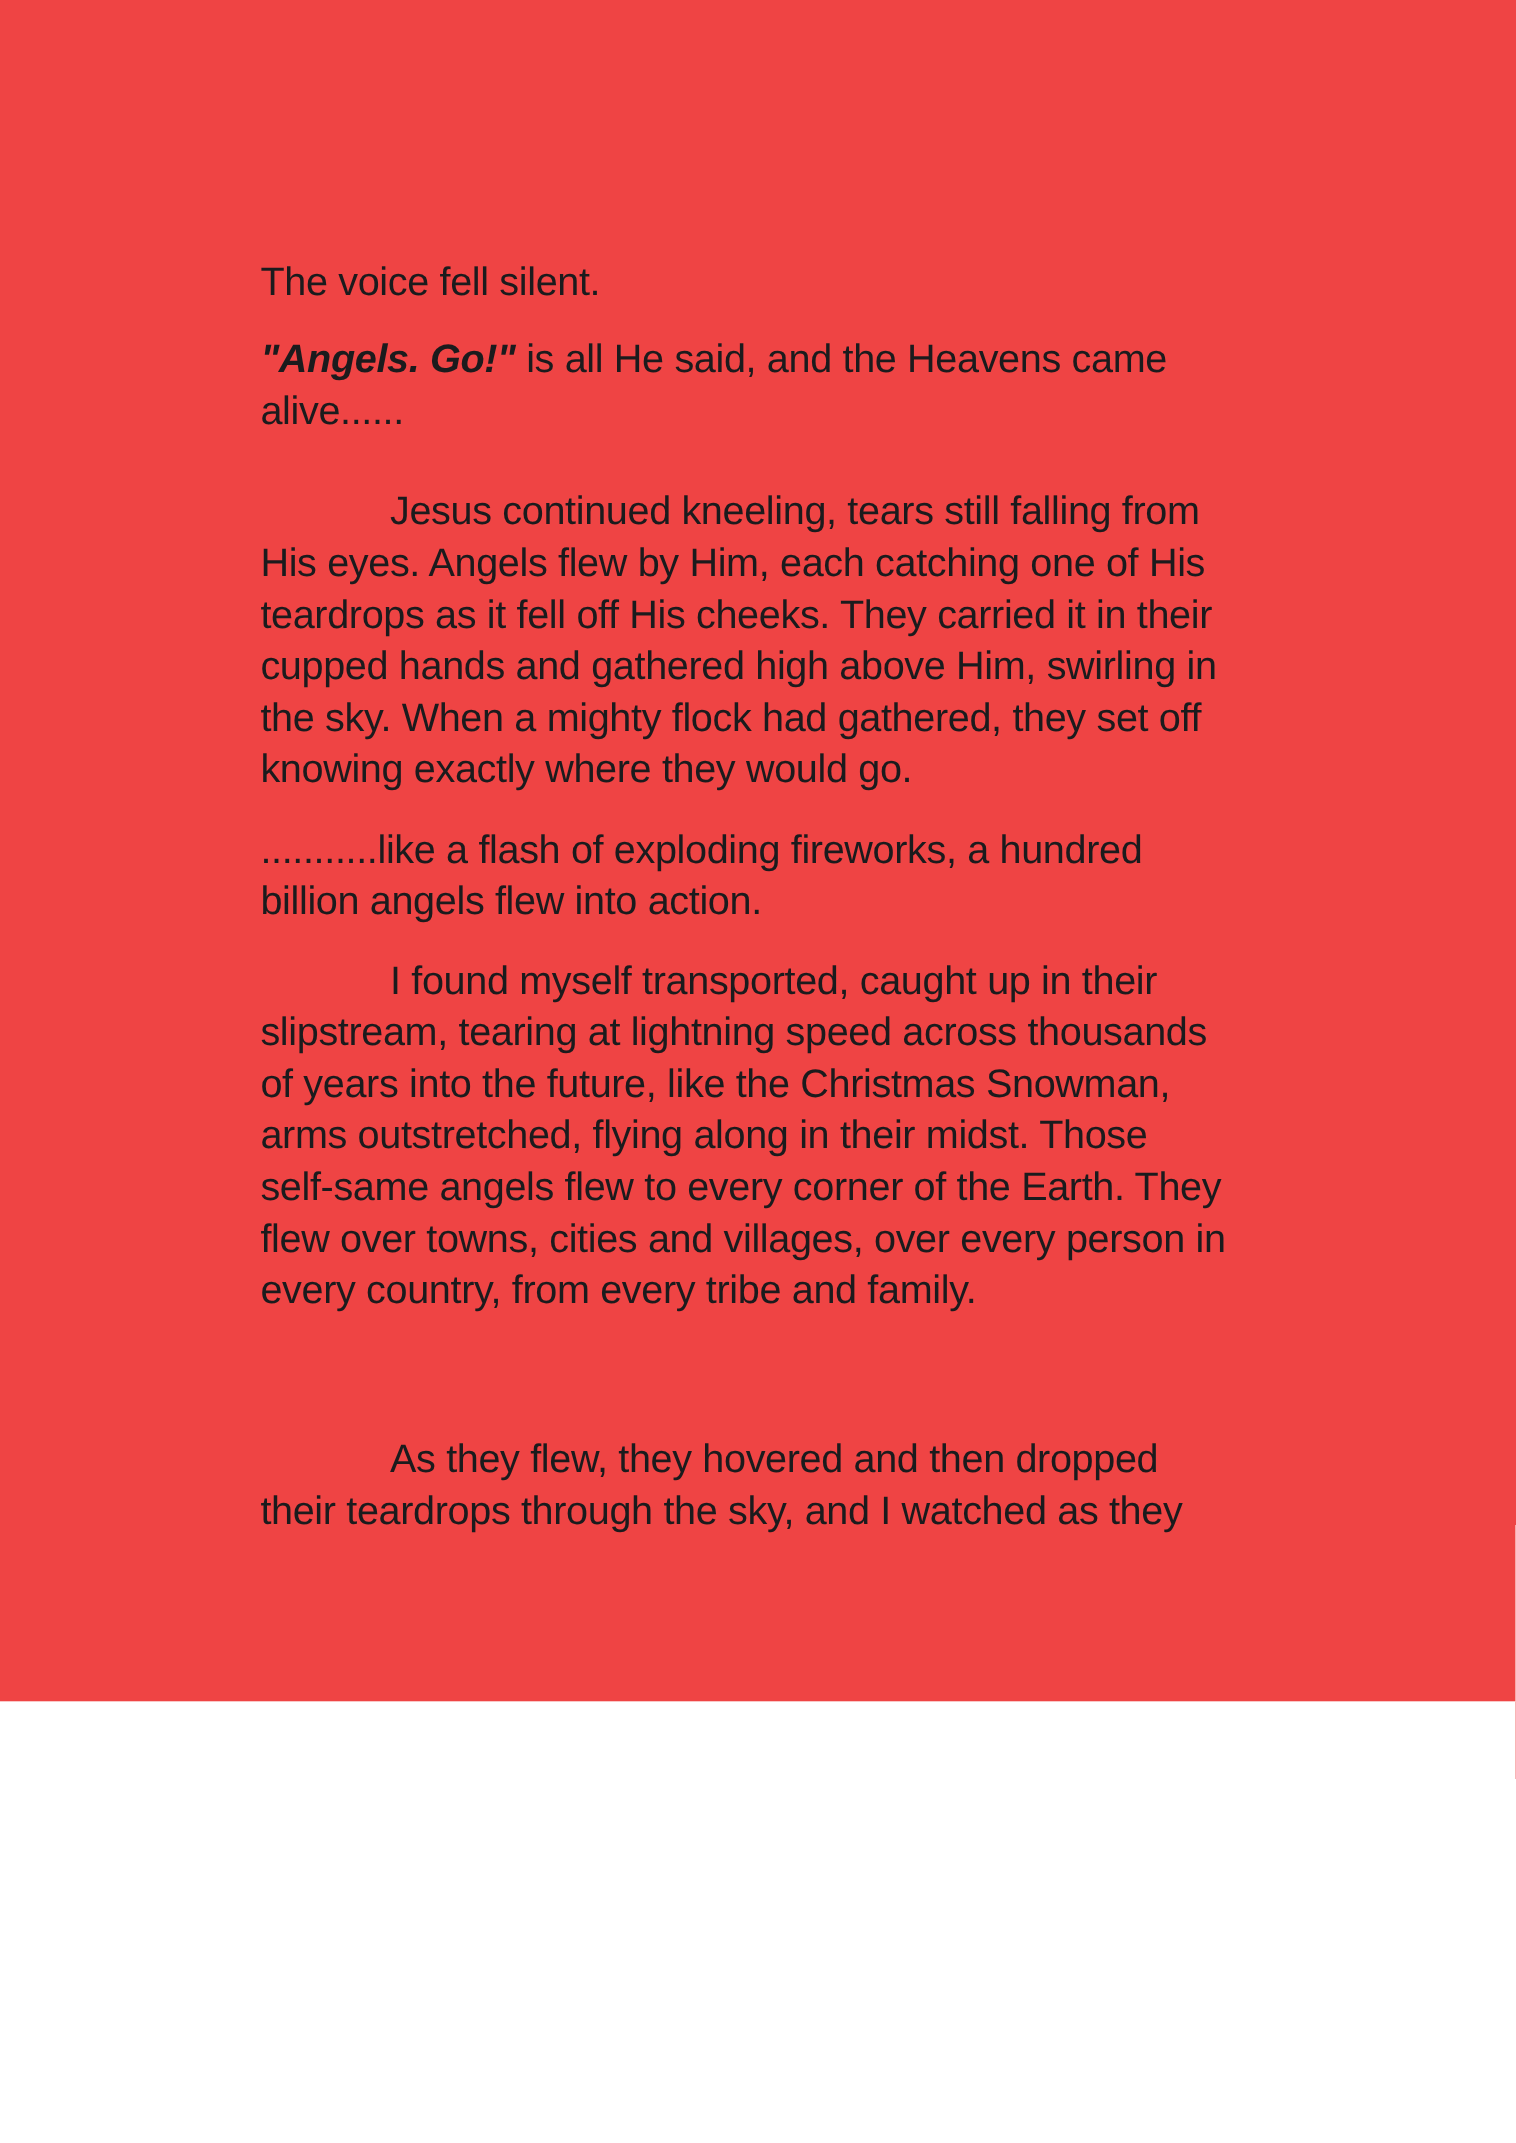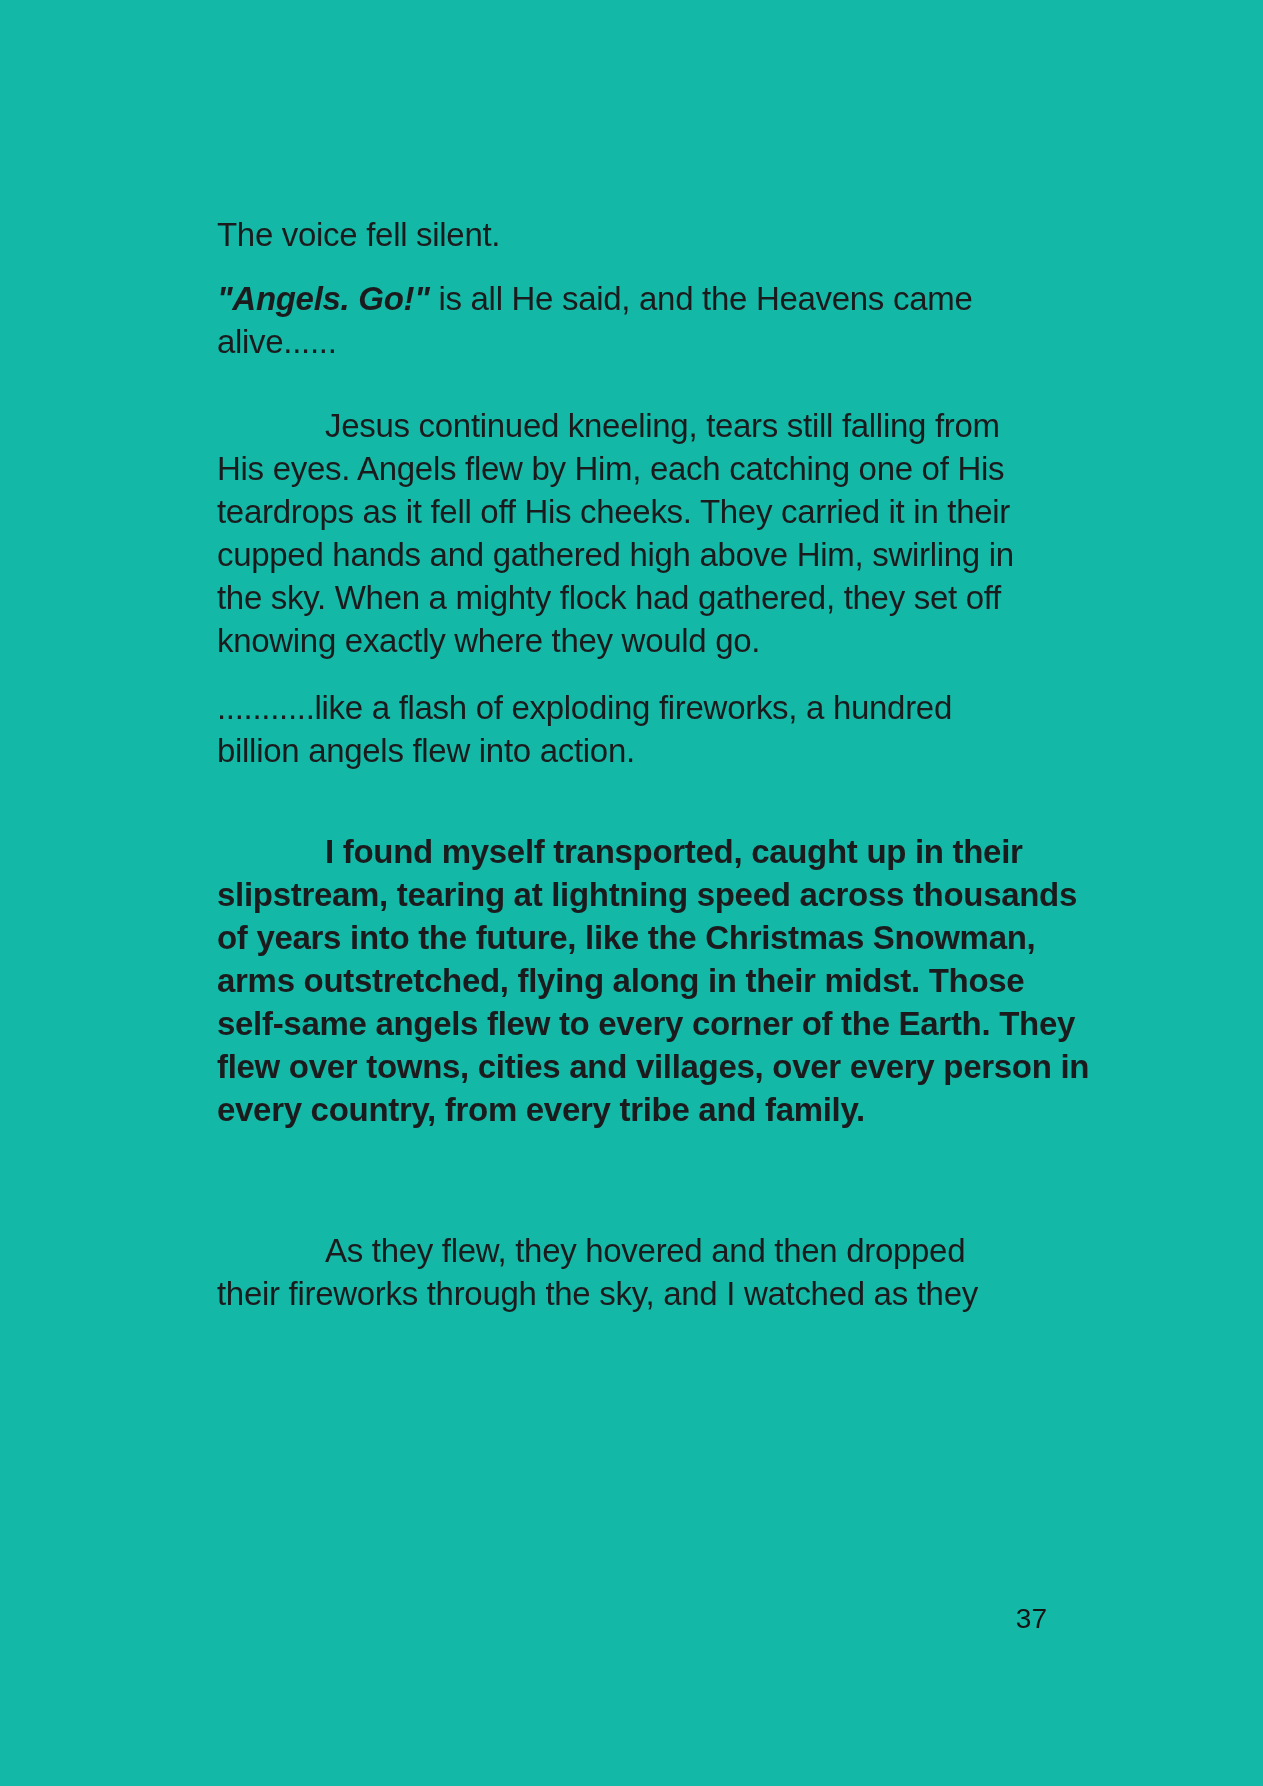--- a/index.html
+++ b/index.html
@@ -3,22 +3,22 @@
 <meta charset="utf-8">
 <style>
   html, body {
     margin: 0;
     padding: 0;
     background: #ffffff;
   }
   .page {
     position: relative;
     width: 1263px;
-    height: 1786px;
-    background: #14b8a6;
+    height: 1418px;
+    background: #ef4444;
     overflow: hidden;
     font-family: "Liberation Sans", sans-serif;
     color: #1b1b1d;
   }
   .text-block {
     position: absolute;
     left: 217px;
     top: 213px;
     width: 890px;
     font-size: 33px;
@@ -29,21 +29,21 @@
     margin: 0;
     white-space: pre-line; 
   }
   .para.indent {
     text-indent: 108px;
   }
   .mt-p2 { margin-top: 31px; }
   .mt-p3 { margin-top: 21px; }
   .mt-p4 { margin-top: 24px; }
   .mt-p5 { margin-top: 41px; }
-  .mt-p6 { margin-top: 58px; font-weight: bold; }
+  .mt-p6 { margin-top: 23px; }
   .mt-p7 { margin-top: 98px; }
   .bold-italic {
     font-weight: bold;
     font-style: italic;
   }
   .page-number {
     position: absolute;
     top: 1597px;
     right: 216px;
     font-size: 28px;
@@ -76,18 +76,18 @@
 
     <p class="para indent mt-p6">I found myself transported, caught up in their
 slipstream, tearing at lightning speed across thousands
 of years into the future, like the Christmas Snowman,
 arms outstretched, flying along in their midst. Those
 self-same angels flew to every corner of the Earth. They
 flew over towns, cities and villages, over every person in
 every country, from every tribe and family.</p>
 
     <p class="para indent mt-p7">As they flew, they hovered and then dropped
-their fireworks through the sky, and I watched as they</p>
+their teardrops through the sky, and I watched as they</p>
 
   </div>
 
   <div class="page-number">37</div>
 </div>
 
 </body></html>

